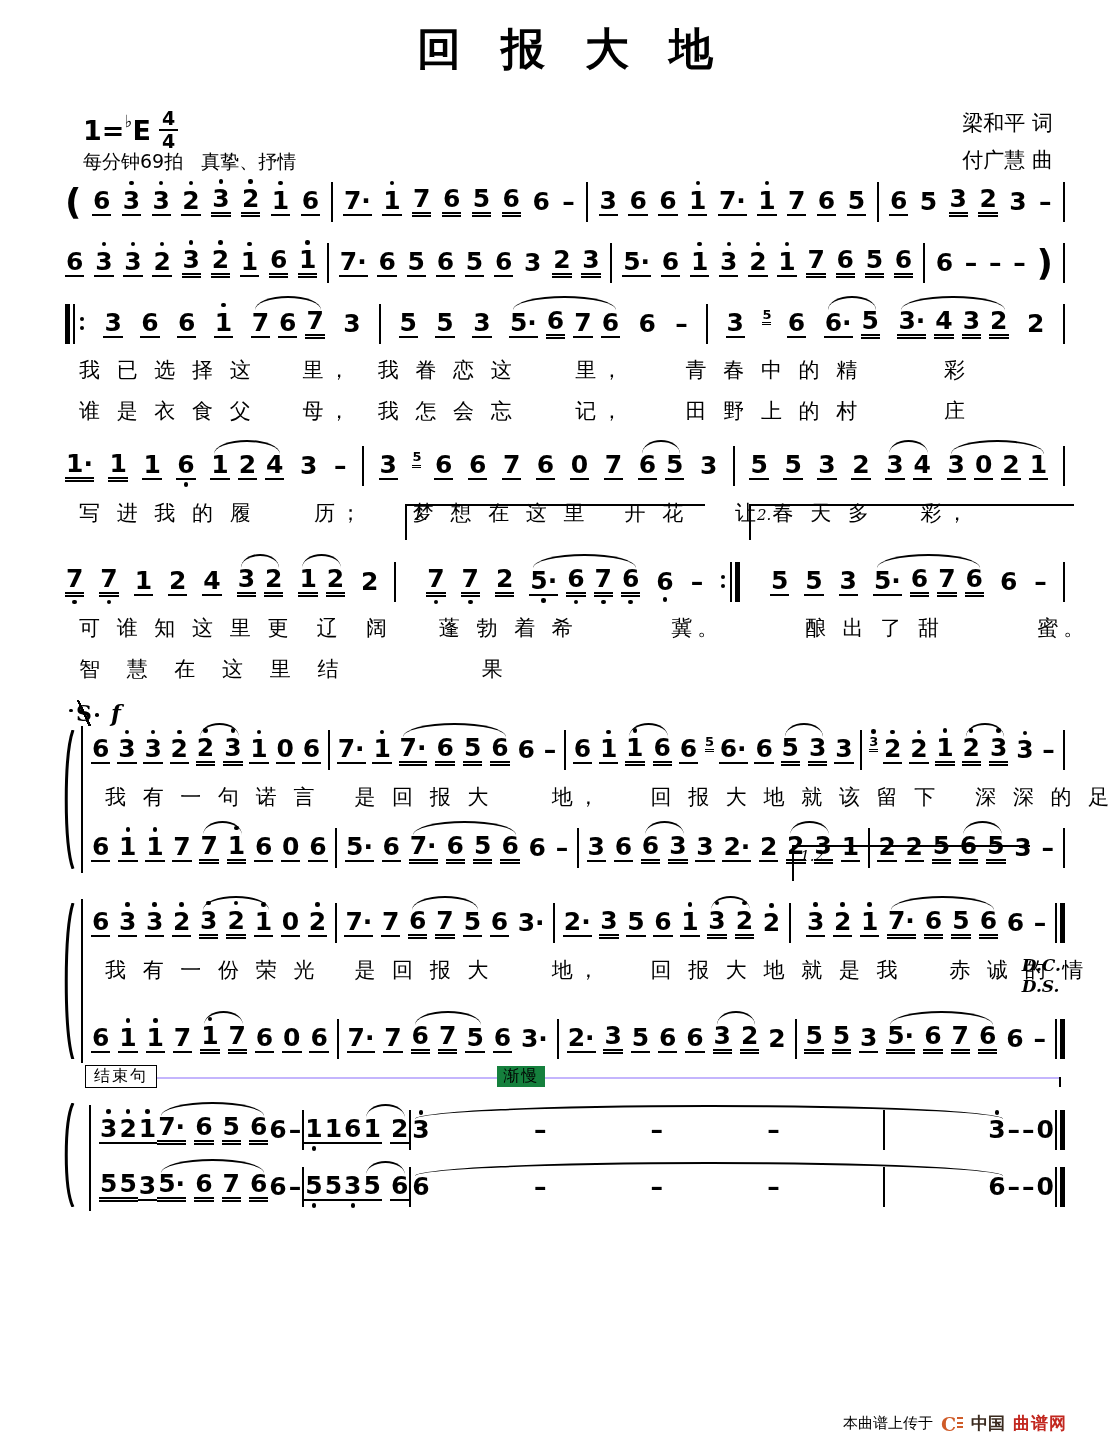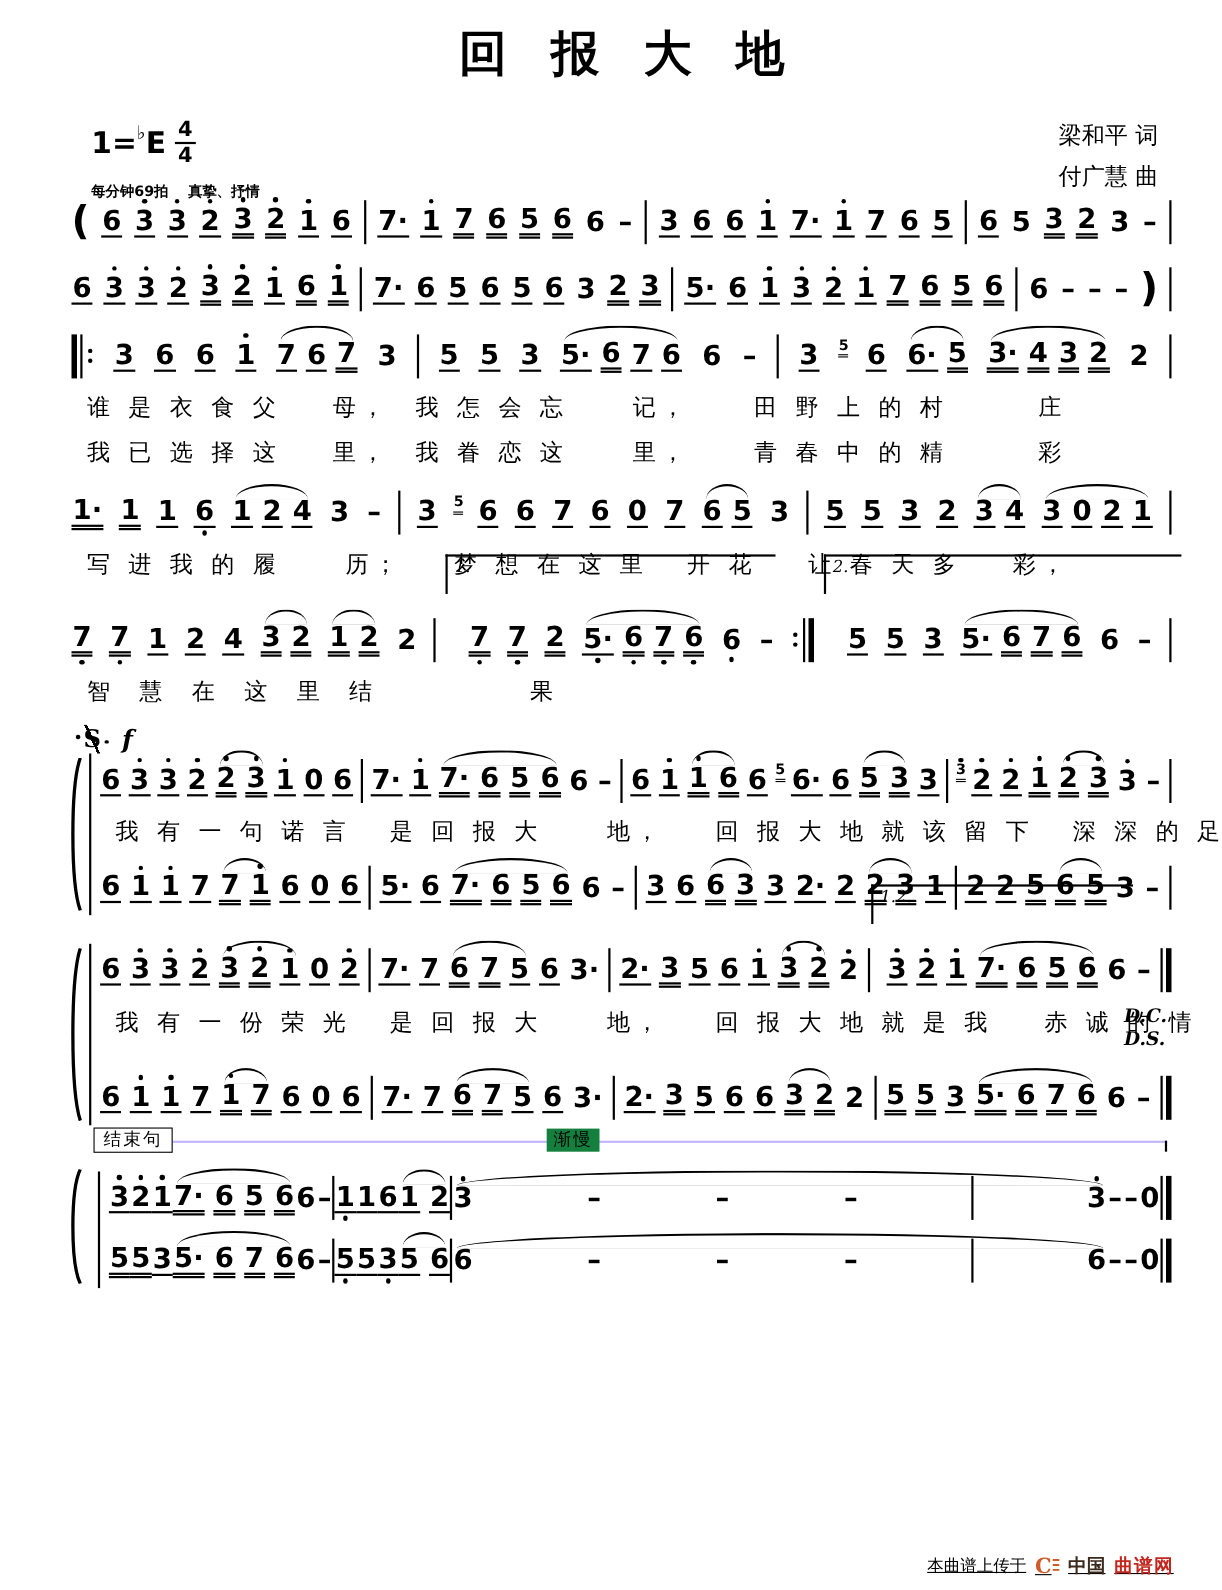--- a/index.html
+++ b/index.html
@@ -7,21 +7,21 @@
   .sheet{padding:14px 46px 0 65px;}
   
   .title{text-align:center;font-size:44px;font-weight:bold;letter-spacing:40px;padding-left:40px;margin:6px 0 26px 0;}
   .meta{position:relative;height:64px;}
   .keysig{position:absolute;left:18px;top:4px;font-size:27px;font-weight:bold;display:flex;align-items:center;}
   .flat{font-size:17px;vertical-align:super;position:relative;top:-9px;font-weight:bold;}
   .meter{display:inline-flex;flex-direction:column;line-height:1;font-size:19px;font-weight:bold;margin-left:8px;text-align:center;}
   .meter .mt{border-bottom:2.5px solid #000;padding:0 3px 1px 3px;}
   .meter .mb2{padding:1px 3px 0 3px;}
   .authors{position:absolute;right:12px;top:0;font-size:21px;line-height:1.75;text-align:left;}
-  .tempo{position:absolute;left:18px;top:60px;font-size:13px;font-weight:700;}
+  .tempo{position:absolute;left:18px;top:44px;font-size:19px;font-weight:400;}
   .tempo .expr{margin-left:18px;}
   
   .sysblock{margin:0 0 12px 0;}
   .notes{display:flex;justify-content:space-between;align-items:center;width:100%;}
   .note{display:inline-flex;flex-direction:column;align-items:center;line-height:1;}
   .hd,.ld{height:9px;display:flex;align-items:center;justify-content:center;}
   .octdot{width:4.5px;height:4.5px;background:#000;border-radius:50%;}
   .dg{font-size:25px;font-weight:bold;line-height:1.04;padding:0 1px;}
   .u1 .dg{border-bottom:2.5px solid #000;}
   .u2 .dg{border-bottom:5px double #000;}
@@ -61,21 +61,21 @@
   .segno::before,.segno::after{content:"";position:absolute;width:3.5px;height:3.5px;background:#000;border-radius:50%;}
   .segno::before{left:-2px;top:9px;}.segno::after{right:-2px;bottom:9px;}
   .forte{font-family:"DejaVu Serif",serif;font-style:italic;font-weight:bold;font-size:23px;}
   
   .codahead{position:relative;height:22px;border-top:2px solid #c4b5fd;margin:14px 4px 4px 0;}
   .codahead::after{content:"";position:absolute;right:0;top:-2px;height:10px;border-right:2px solid #000;}
   .endlabel{position:absolute;left:-4px;top:-14px;background:#fff;border:1.5px solid #000;
     font-size:16px;padding:0 8px;letter-spacing:2px;}
   .rall{position:absolute;left:42%;top:-13px;background:#15803d;font-size:16px;letter-spacing:2px;padding:0 6px;}
   
-  .footer{position:absolute;right:44px;bottom:10px;display:flex;align-items:center;gap:8px;font-size:15px;text-decoration:underline;}
+  .footer{position:absolute;right:44px;bottom:10px;display:flex;align-items:center;gap:8px;font-size:15px;}
   .logoC{color:#cf5b28;font-weight:900;font-size:19px;font-family:"DejaVu Serif",serif;position:relative;padding-right:7px;}
   .logoC::after{content:"";position:absolute;right:0;top:4px;width:6px;height:11px;
     background:repeating-linear-gradient(#cf5b28 0 2px,transparent 2px 4.5px);}
   .sitePrefix{color:#3a2a1e;font-weight:bold;font-size:17px;}
   .siteSuffix{color:#c2271f;font-weight:bold;font-size:17px;letter-spacing:1px;}
 </style>
 </head>
 <body>
 
 <div class="sheet">
@@ -647,22 +647,22 @@
         </span>
         <span class="note">
           <span class="hd"></span>
           <span class="dg">2</span>
           <span class="ld"></span>
         </span>
         <span class="barwrap">
           <span class="bar"></span>
         </span>
       </span>
+      <div class="lyr tight">我 已 选 择 这    里，  我 眷 恋 这     里，     青 春 中 的 精       彩</div>
       <div class="lyr tight">谁 是 衣 食 父    母，  我 怎 会 忘     记，     田 野 上 的 村       庄</div>
-      <div class="lyr tight">我 已 选 择 这    里，  我 眷 恋 这     里，     青 春 中 的 精       彩</div>
     </div>
   <div class="sysblock">
       <span class="notes" style="display: flex;">
         <span class="note u2">
           <span class="hd"></span>
           <span class="dg">1·</span>
           <span class="ld"></span>
         </span>
         <span class="note u2">
           <span class="hd"></span>
@@ -1012,20 +1012,21 @@
         </span>
         <span class="note">
           <span class="hd"></span>
           <span class="dg">–</span>
           <span class="ld"></span>
         </span>
         <span class="barwrap">
           <span class="bar"></span>
         </span>
       </span>
+      <div class="lyr tight">可 谁 知 这 里 更  辽  阔    蓬 勃 着 希        冀。       酿 出 了 甜        蜜。</div>
       <div class="lyr">智 慧 在 这 里 结        果</div>
     </div>
 
   <div class="segrow">
     <span class="segno">S</span>
     <span class="forte">f</span>
   </div>
 
   <div class="pair">
     <div class="brace">

